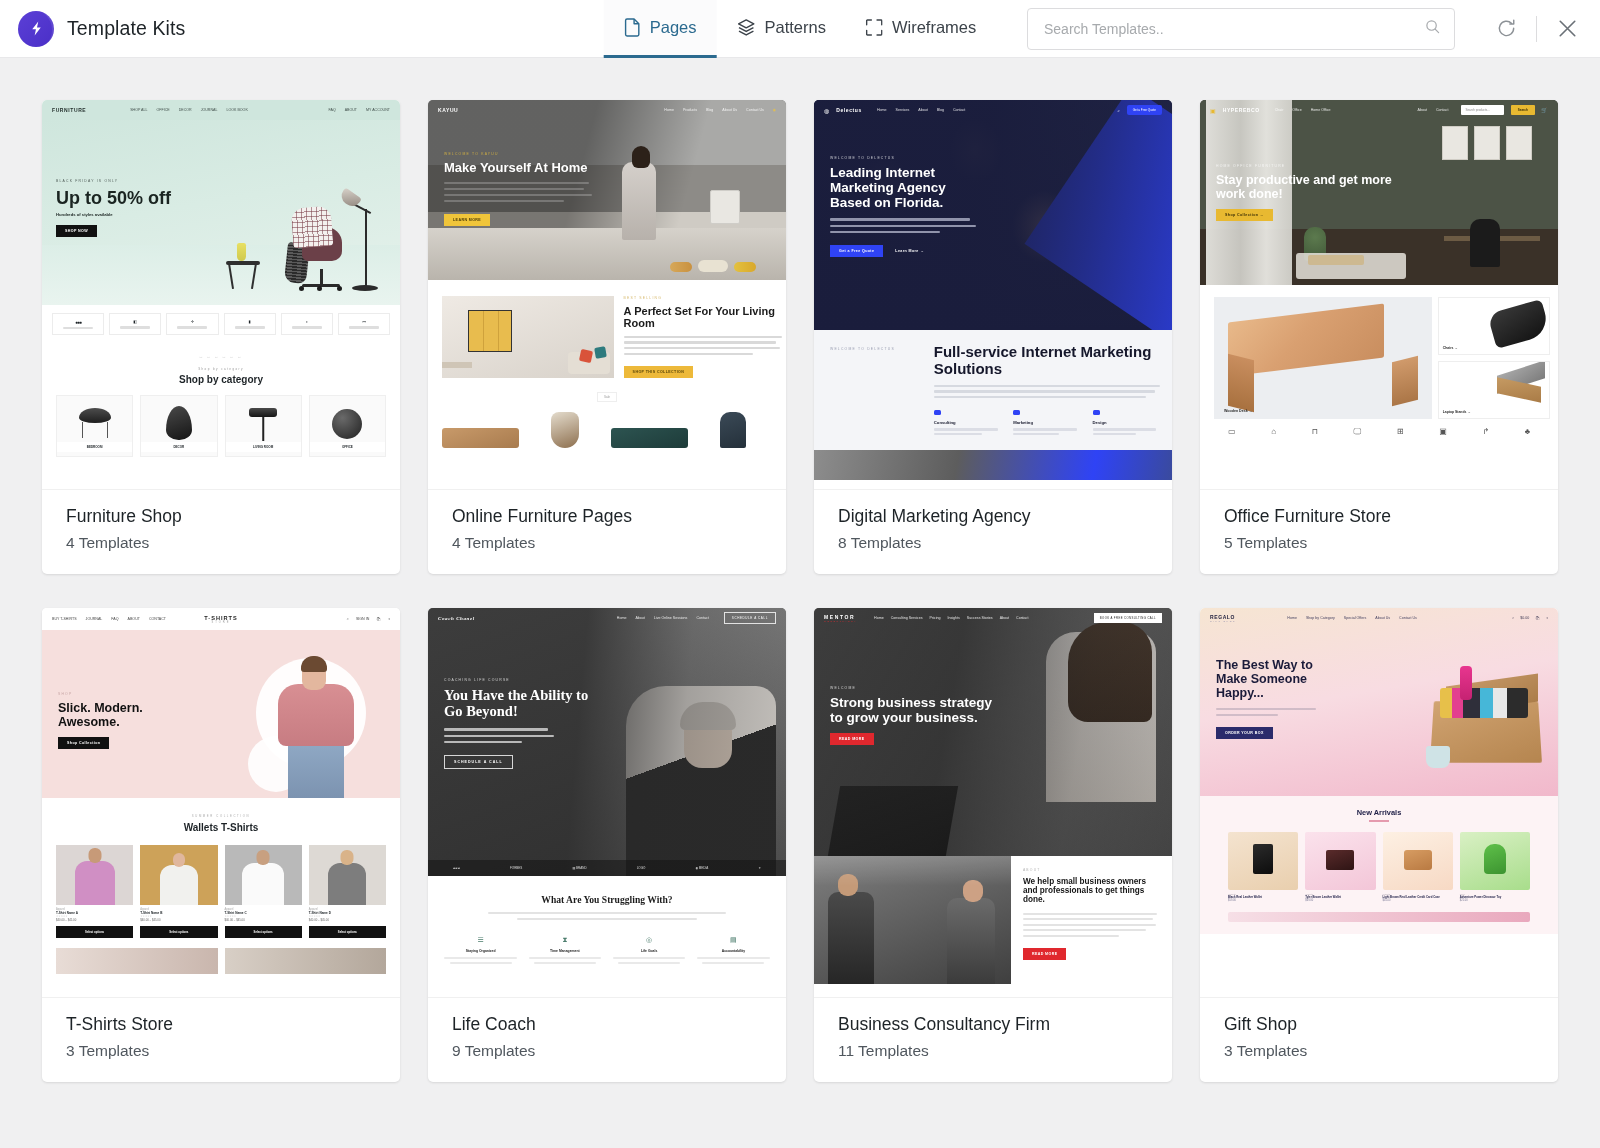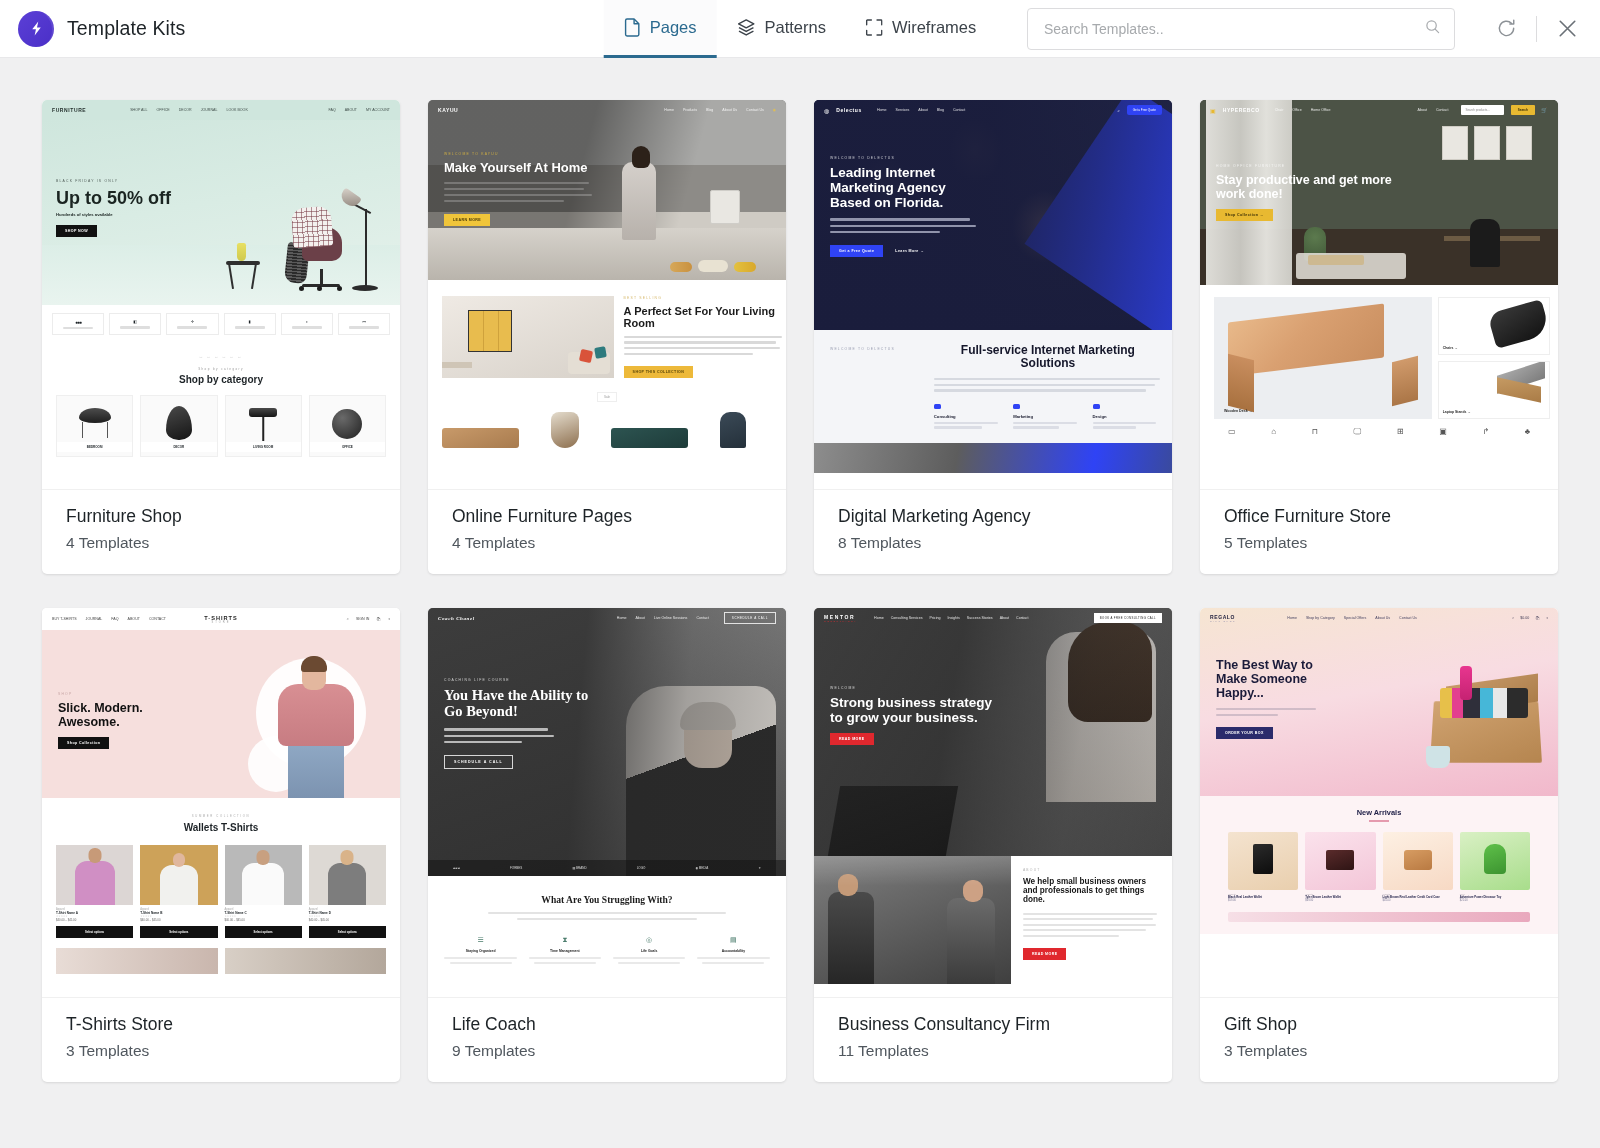--- a/index.html
+++ b/index.html
@@ -508,21 +508,21 @@
               <div style="display:flex;align-items:center;gap:12px;">
                 <div class="btn" style="background:#2f43f5;color:#fff;">Get a Free Quote</div>
                 <div class="btn" style="background:transparent;color:#fff;padding-left:0;">Learn More →</div>
               </div>
             </div>
           </div>
           <div class="c3-sec">
             <div style="display:grid;grid-template-columns:30% 70%;gap:6px;">
               <div class="eyebrow" style="color:#7a7f99;padding-top:3px;">WELCOME TO DELECTUS</div>
               <div>
-                <div class="h1" style="font-size:12px;color:#15172b;text-align:center;">Full-service Internet Marketing Solutions</div>
+                <div class="h1" style="font-size:15px;color:#15172b;">Full-service Internet Marketing Solutions</div>
                 <div style="color:#8a8fa3;margin-top:7px;">
                   <div class="fakeline" style="width:99%;margin:3.6px 0;"></div>
                   <div class="fakeline" style="width:97%;margin:3.6px 0;"></div>
                   <div class="fakeline" style="width:93%;margin:3.6px 0;"></div>
                 </div>
                 <div class="row3" style="margin-top:12px;">
                   <div>
                     <div class="c3-ft"></div>
                     <div style="font-weight:700;font-size:4.2px;color:#15172b;">Consulting</div>
                     <div style="color:#9a9fb2;margin-top:3px;">

